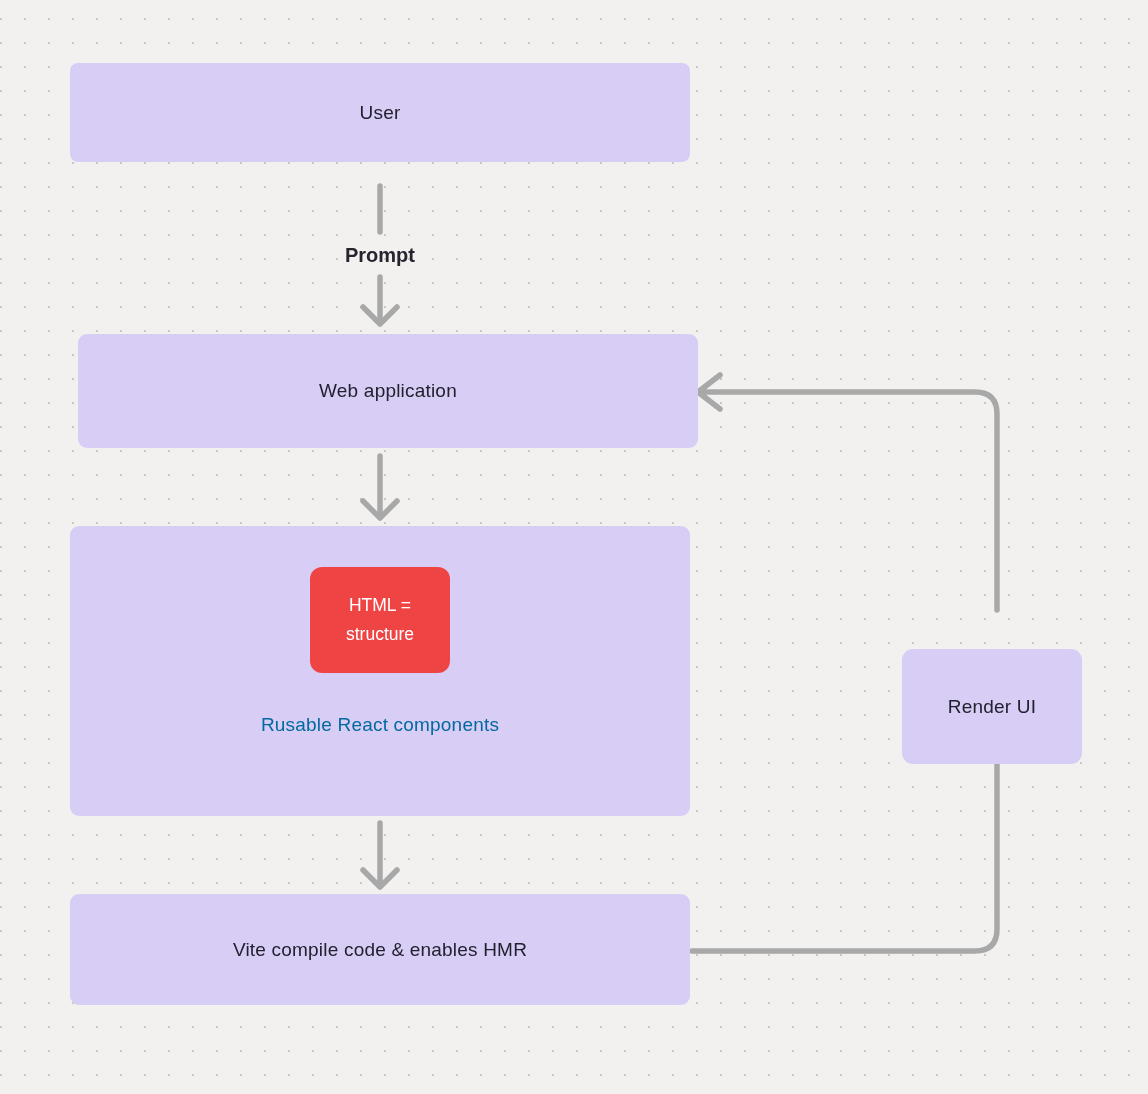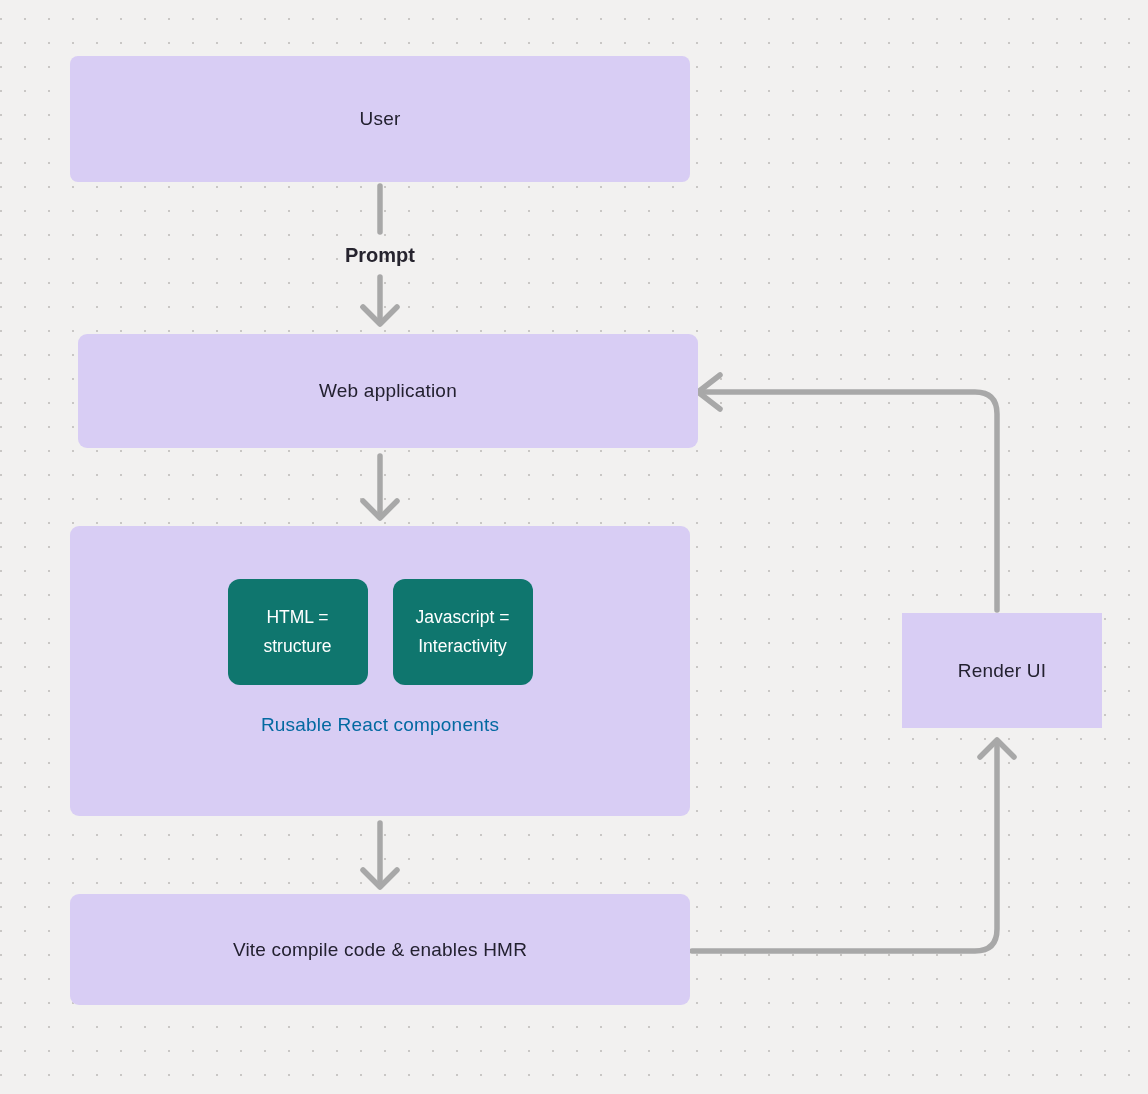--- a/index.html
+++ b/index.html
@@ -44,32 +44,31 @@
     position: absolute;
     left: 0; right: 0;
     top: 41px;
     display: flex;
     justify-content: center;
     gap: 25px;
   }
   .chip {
     width: 140px;
     height: 106px;
-    background: #0f766e;
+    background: #ef4444;
     border-radius: 12px;
     color: #ffffff;
     font-size: 17.5px;
     line-height: 29px;
     display: flex;
     align-items: center;
     justify-content: center;
     text-align: center;
     padding: 0 10px;
     box-sizing: border-box;
-    margin-top: 12px;
   }
   .group-caption {
     position: absolute;
     left: 0; right: 0;
     top: 188px;
     text-align: center;
     color: #0369a1;
     font-size: 19px;
     letter-spacing: 0.2px;
   }
@@ -101,43 +100,40 @@
     <path d="M380 823 V886"></path>
     <path d="M363 870 L380 887 L397 870"></path>
 
     <path d="M692 951 H975 Q997 951 997 929 V741"></path>
     <path d="M980 757 L997 740 L1014 757"></path>
 
     <path d="M997 610 V414 Q997 392 975 392 H703"></path>
     <path d="M720 375 L698 392 L720 409"></path>
   </svg>
 
-  <div class="node" style="left:70px; top:56px; width:620px; height:126px;border-radius:8px;">
+  <div class="node" style="left:70px; top:63px; width:620px; height:99px;border-radius:8px;">
     <span>User</span>
   </div>
 
   <div class="edge-label">Prompt</div>
 
   <div class="node" style="left:70px; top:334px; width:620px; height:114px;margin-left:8px;">
     <span>Web application</span>
   </div>
 
   <div class="group-node" style="left:70px; top:526px; width:620px; height:290px;">
     <div class="chip-row">
       <div class="chip">
         <span>HTML = structure</span>
       </div>
-      <div class="chip">
-        <span>Javascript = Interactivity</span>
-      </div>
     </div>
     <div class="group-caption">Rusable React components</div>
   </div>
 
   <div class="node" style="left:70px; top:894px; width:620px; height:111px;">
     <span>Vite compile code &amp; enables HMR</span>
   </div>
 
-  <div class="node" style="left:902px; top:613px; width:200px; height:115px; border-radius:0;">
+  <div class="node" style="left:902px; top:649px; width:180px; height:115px; border-radius:11px;">
     <span>Render UI</span>
   </div>
 
 </div>
 
 </body></html>

